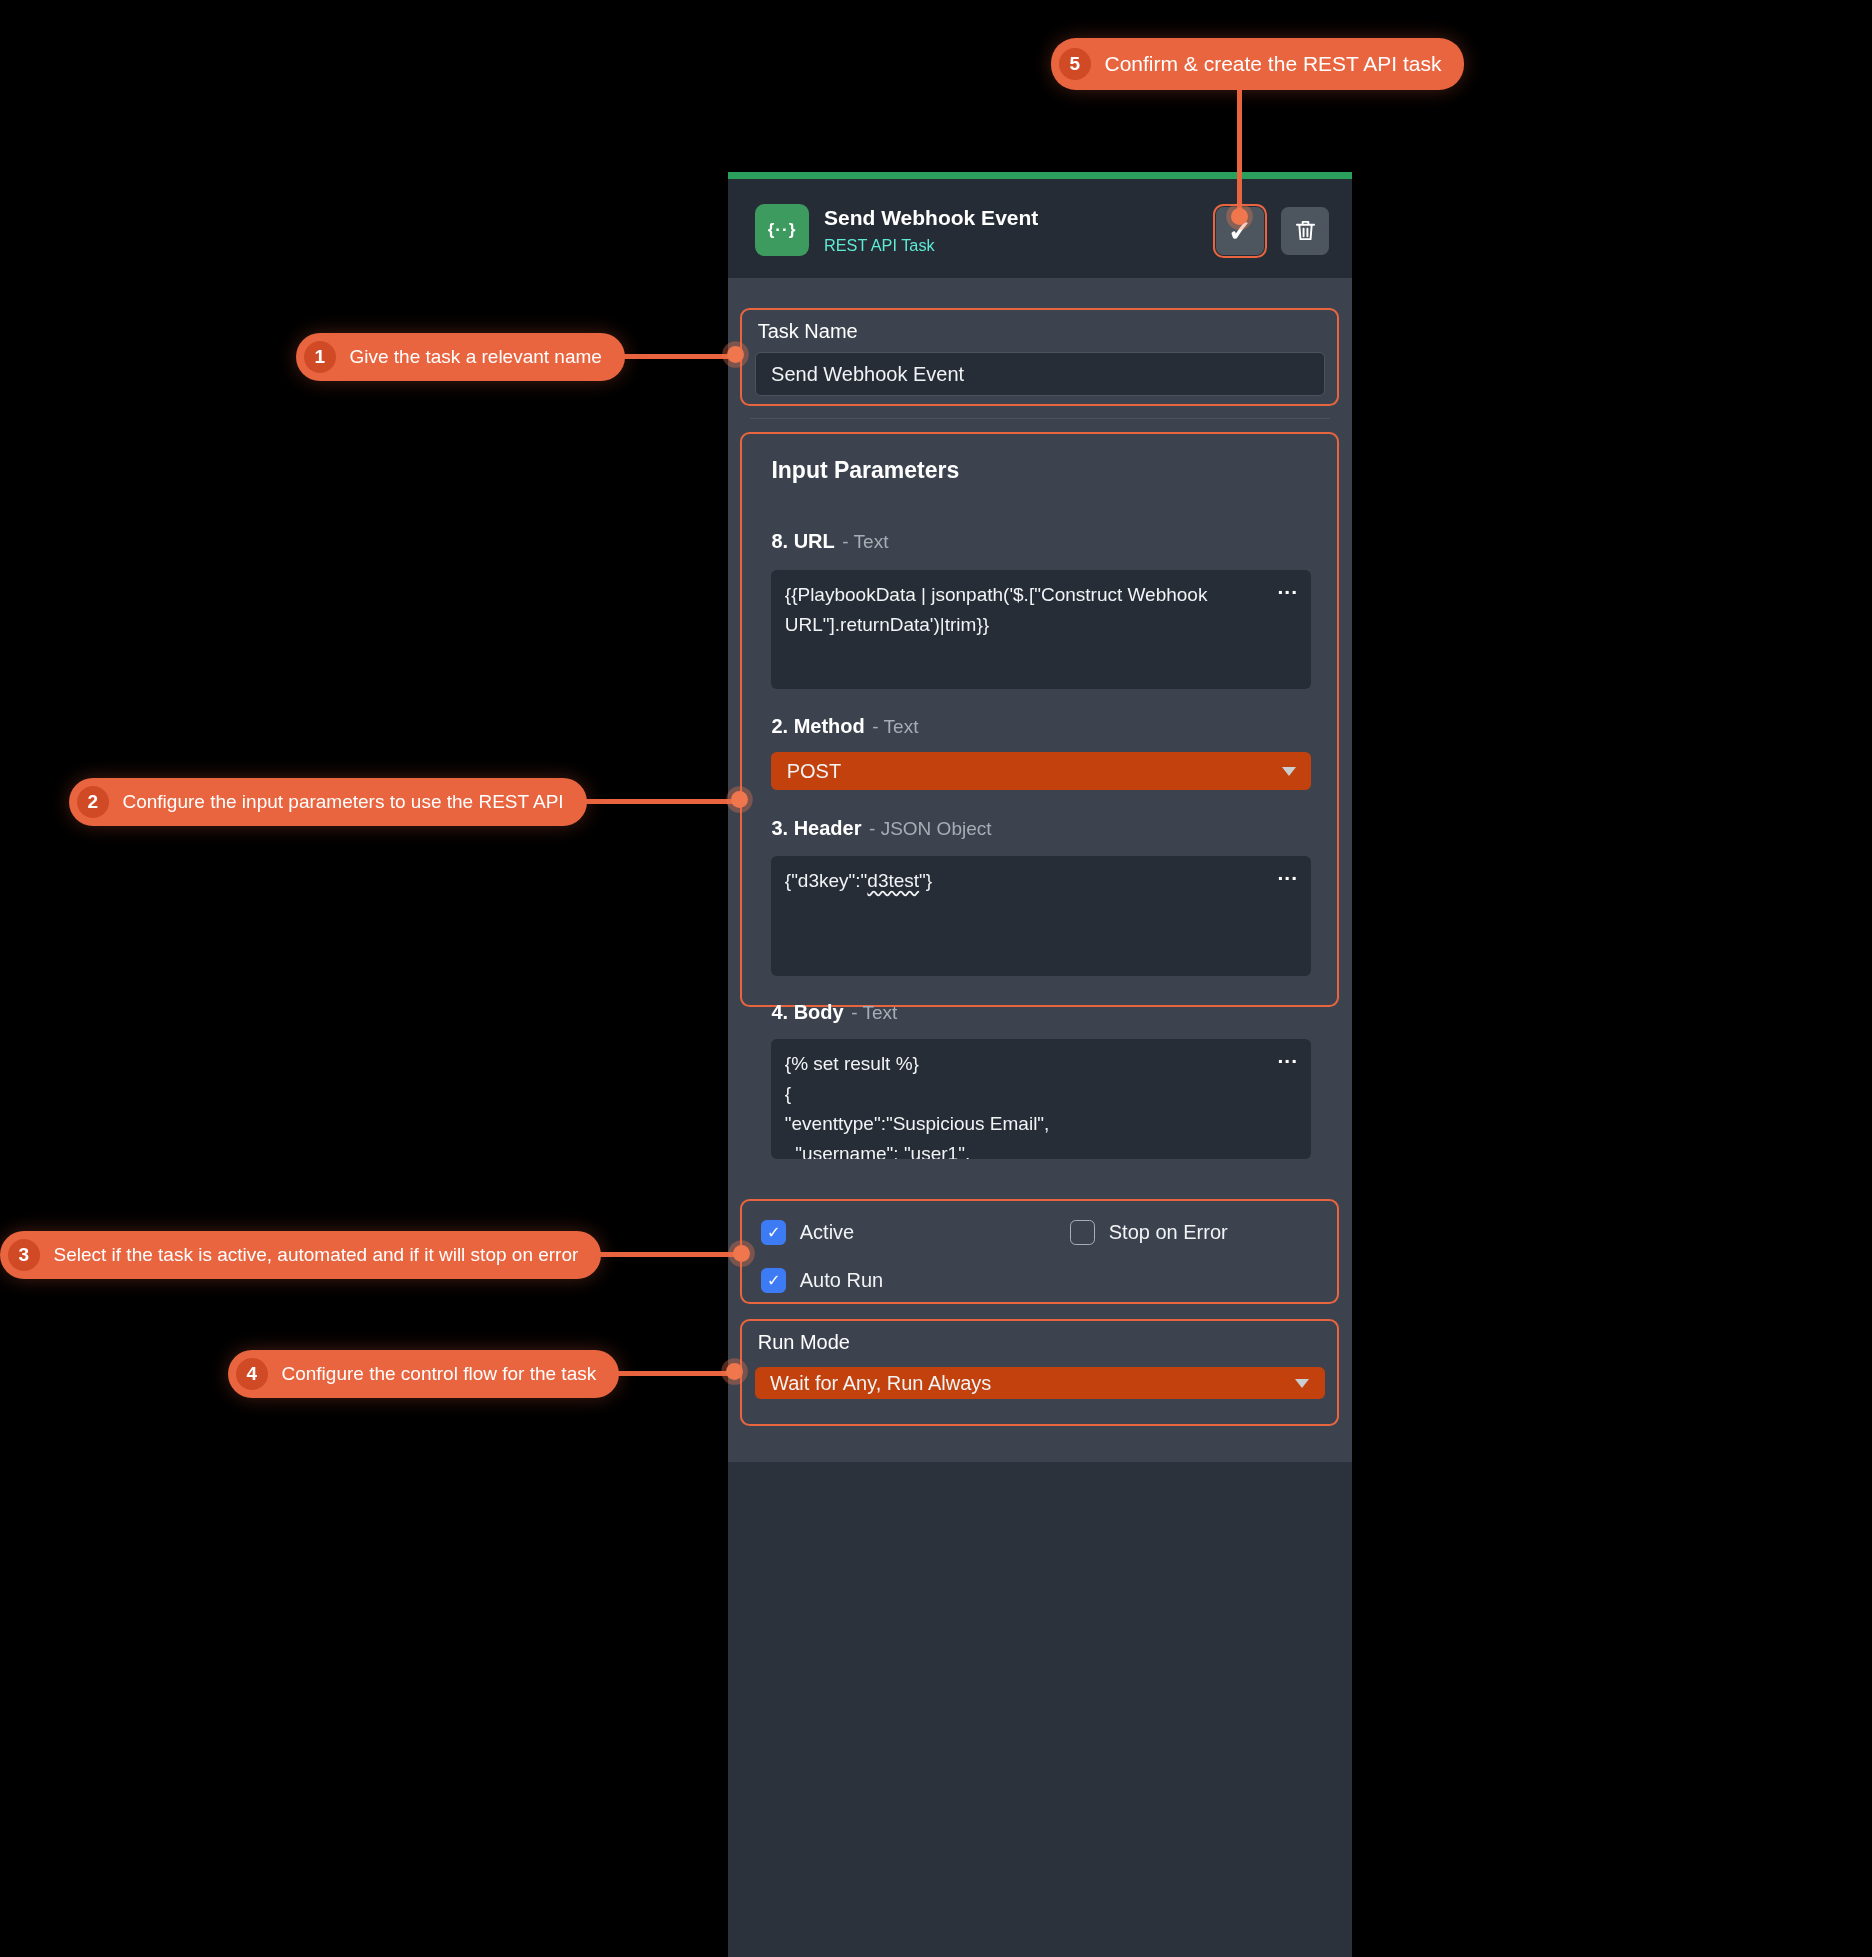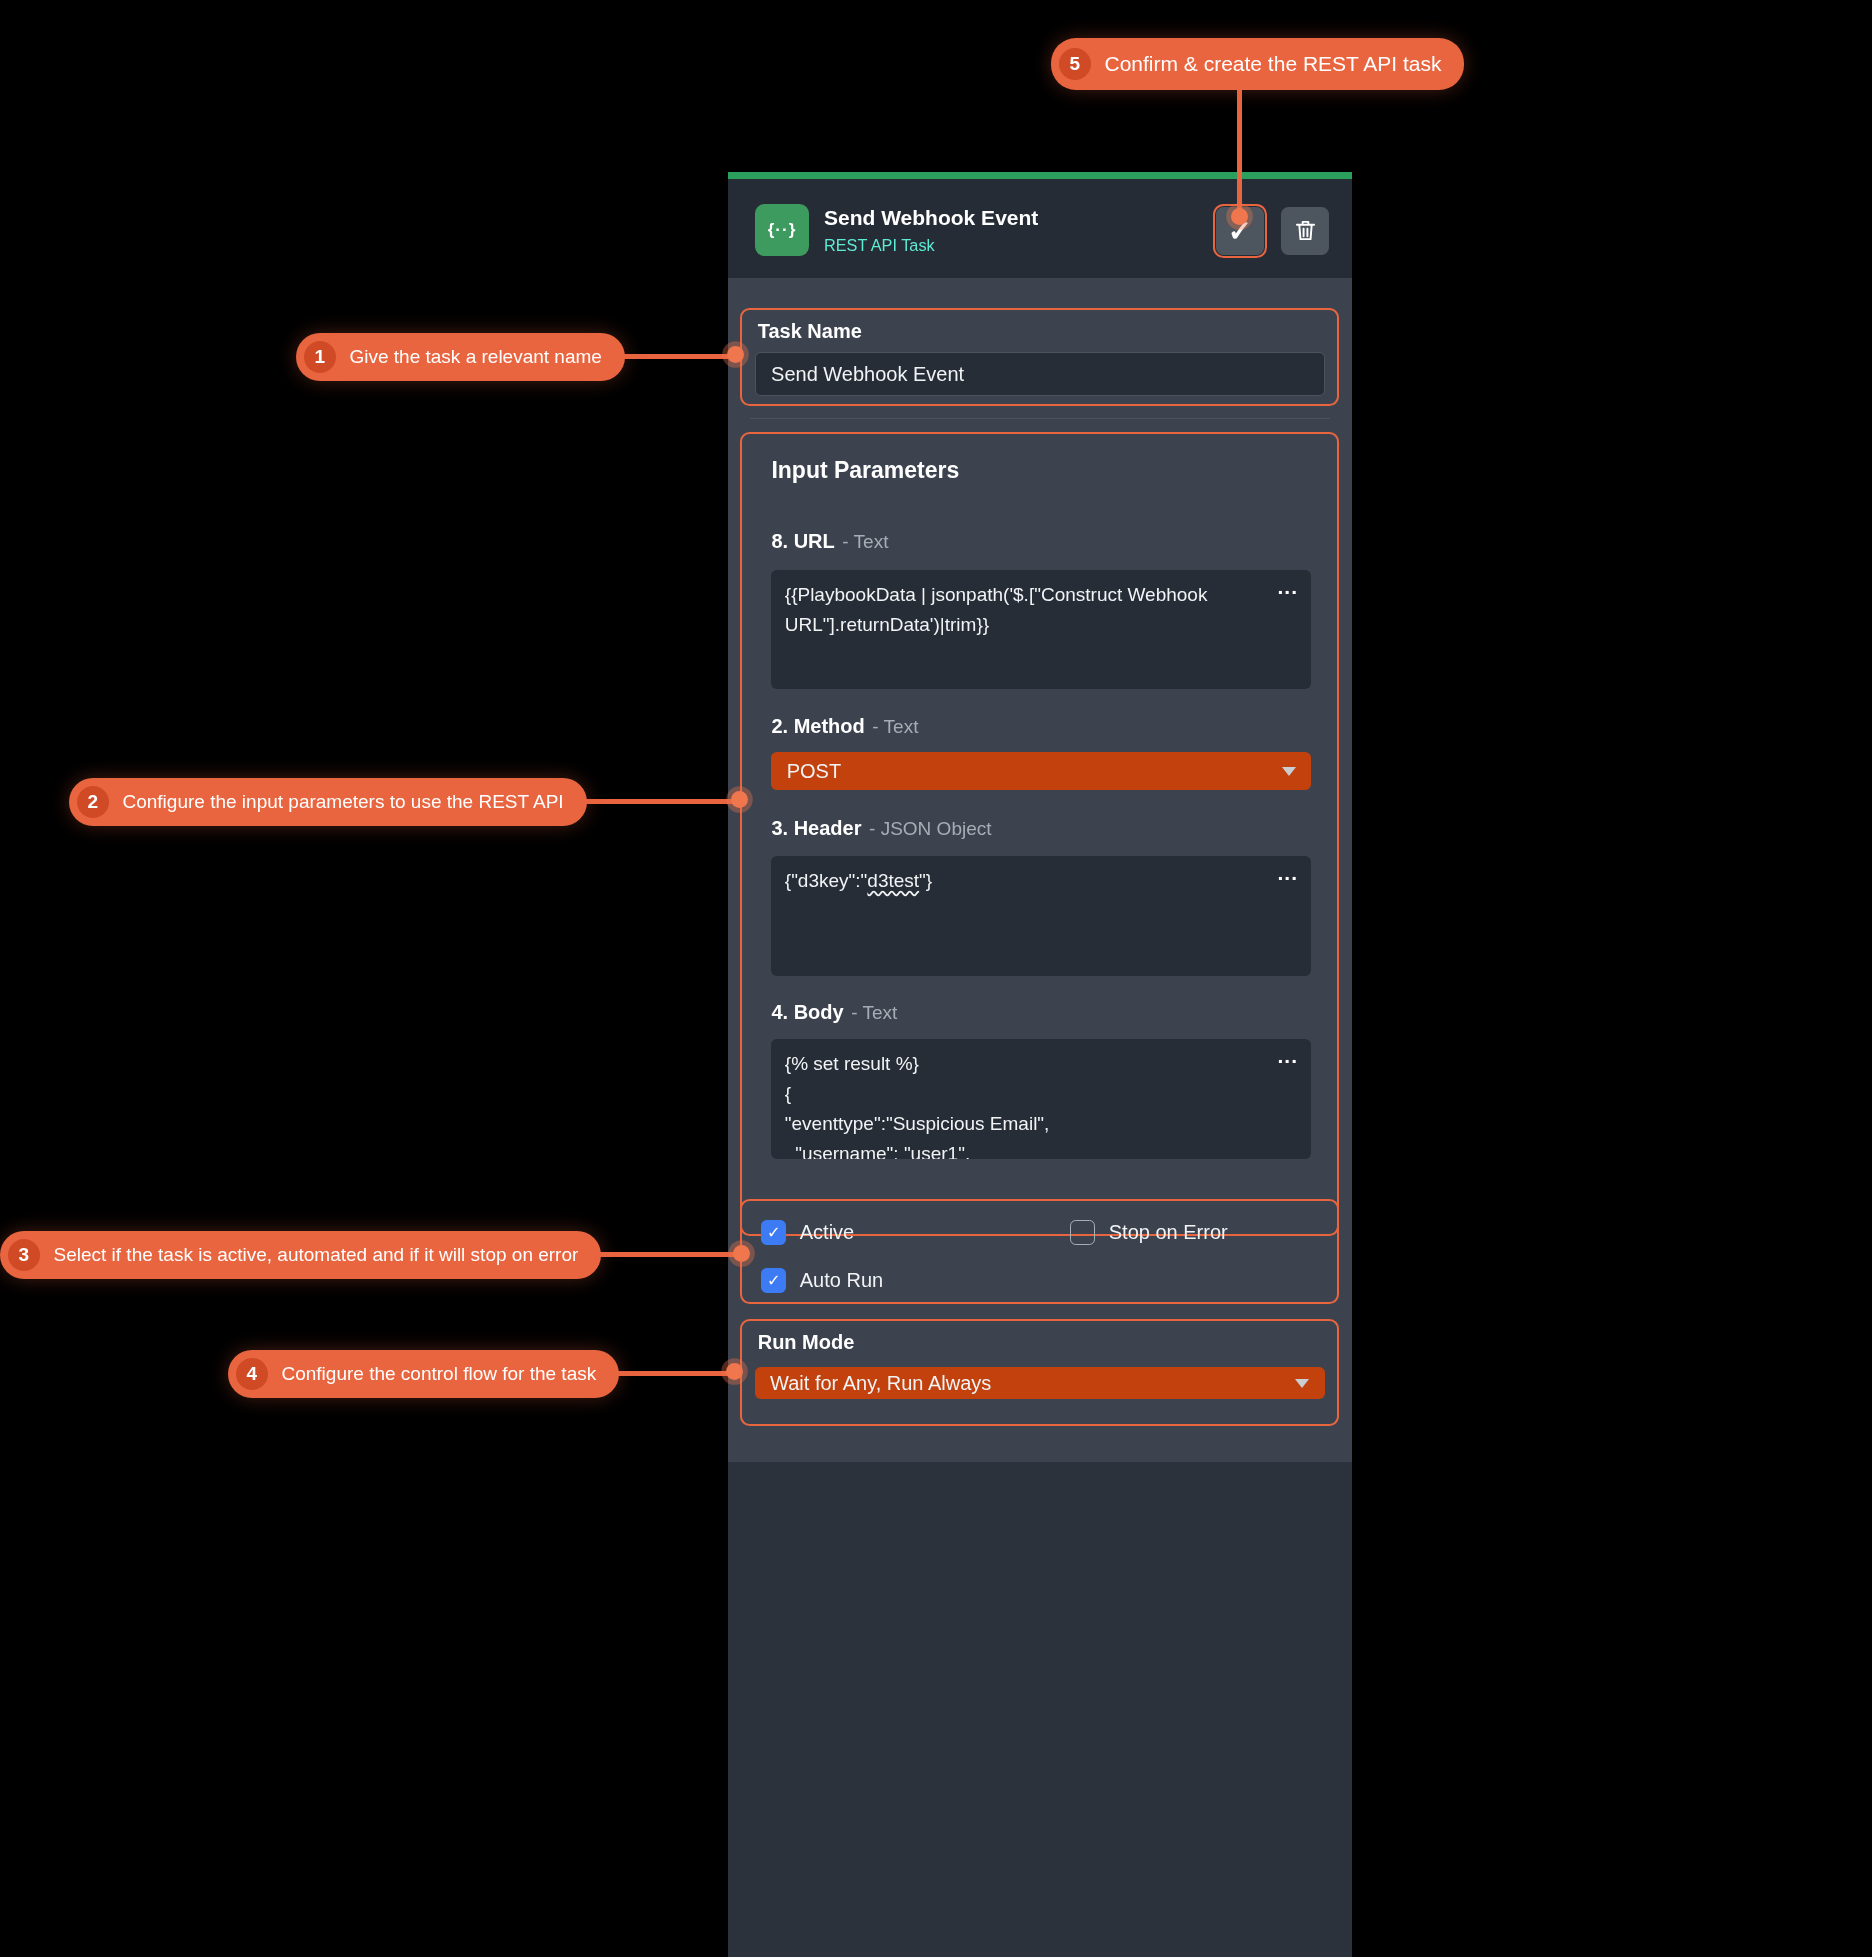--- a/index.html
+++ b/index.html
@@ -18,30 +18,30 @@
   .hdr-btn{position:absolute;top:28px;width:48px;height:48px;background:#4D565F;border:none;
            border-radius:7.6px;display:flex;align-items:center;justify-content:center;cursor:pointer;}
   #confirm-btn{left:488px;outline:2.9px solid #E8653F;outline-offset:1.9px;color:#fff;
                font-size:29px;font-weight:bold;}
   #delete-btn{left:553px;}
 
   #panel-content{position:absolute;left:0;top:106px;width:100%;height:1184px;background:#3C434E;}
   #panel-footer{position:absolute;left:0;top:1290px;width:100%;height:495px;background:#2B323B;}
 
   .hl-box{position:absolute;border:2.9px solid #E8653F;border-radius:9.6px;box-sizing:border-box;}
-  .box-label{position:absolute;left:15.3px;top:9.6px;font-size:20px;font-weight:bold;color:#fff;}
+  .box-label{position:absolute;left:15.3px;top:9.6px;font-size:20px;font-weight:normal;color:#fff;}
 
   #taskname-box{left:12.4px;top:30px;width:599px;height:98px;}
   #taskname-input{position:absolute;left:12.4px;top:42px;width:570px;height:44px;background:#262D36;
                   border:1px solid #4B545E;border-radius:5.7px;box-sizing:border-box;display:flex;
                   align-items:center;padding:0 15.3px;color:#F1F3F5;font-size:20px;cursor:text;}
 
   #divider{position:absolute;left:22px;top:140px;width:580px;height:1px;background:#4A525C;}
 
-  #params-box{left:12.4px;top:154px;width:599px;height:804px;padding-left:8px;}
+  #params-box{left:12.4px;top:154px;width:599px;height:575px;padding-left:8px;}
   #params-title{position:absolute;left:29px;top:23px;font-size:23px;font-weight:bold;color:#fff;}
   .field-label{position:absolute;left:29px;font-size:20px;color:#fff;font-weight:bold;}
   .field-label .ftype{font-weight:normal;color:#A6ADB5;font-size:19px;margin-left:7.6px;}
   #url-label{top:96px;} #method-label{top:281px;} #header-label{top:383px;} #body-label{top:567px;}
 
   .textarea{position:absolute;left:29px;width:540px;background:#262D36;border-radius:5.7px;
             box-sizing:border-box;padding:9.6px 44px 9.6px 13.4px;color:#F1F3F5;font-size:19px;
             line-height:30px;overflow:hidden;cursor:text;}
   #url-field{top:136px;height:119px;} #header-field{top:422px;height:120px;} #body-field{top:605px;height:120px;}
   .ta-text{white-space:pre-wrap;word-break:break-word;}

